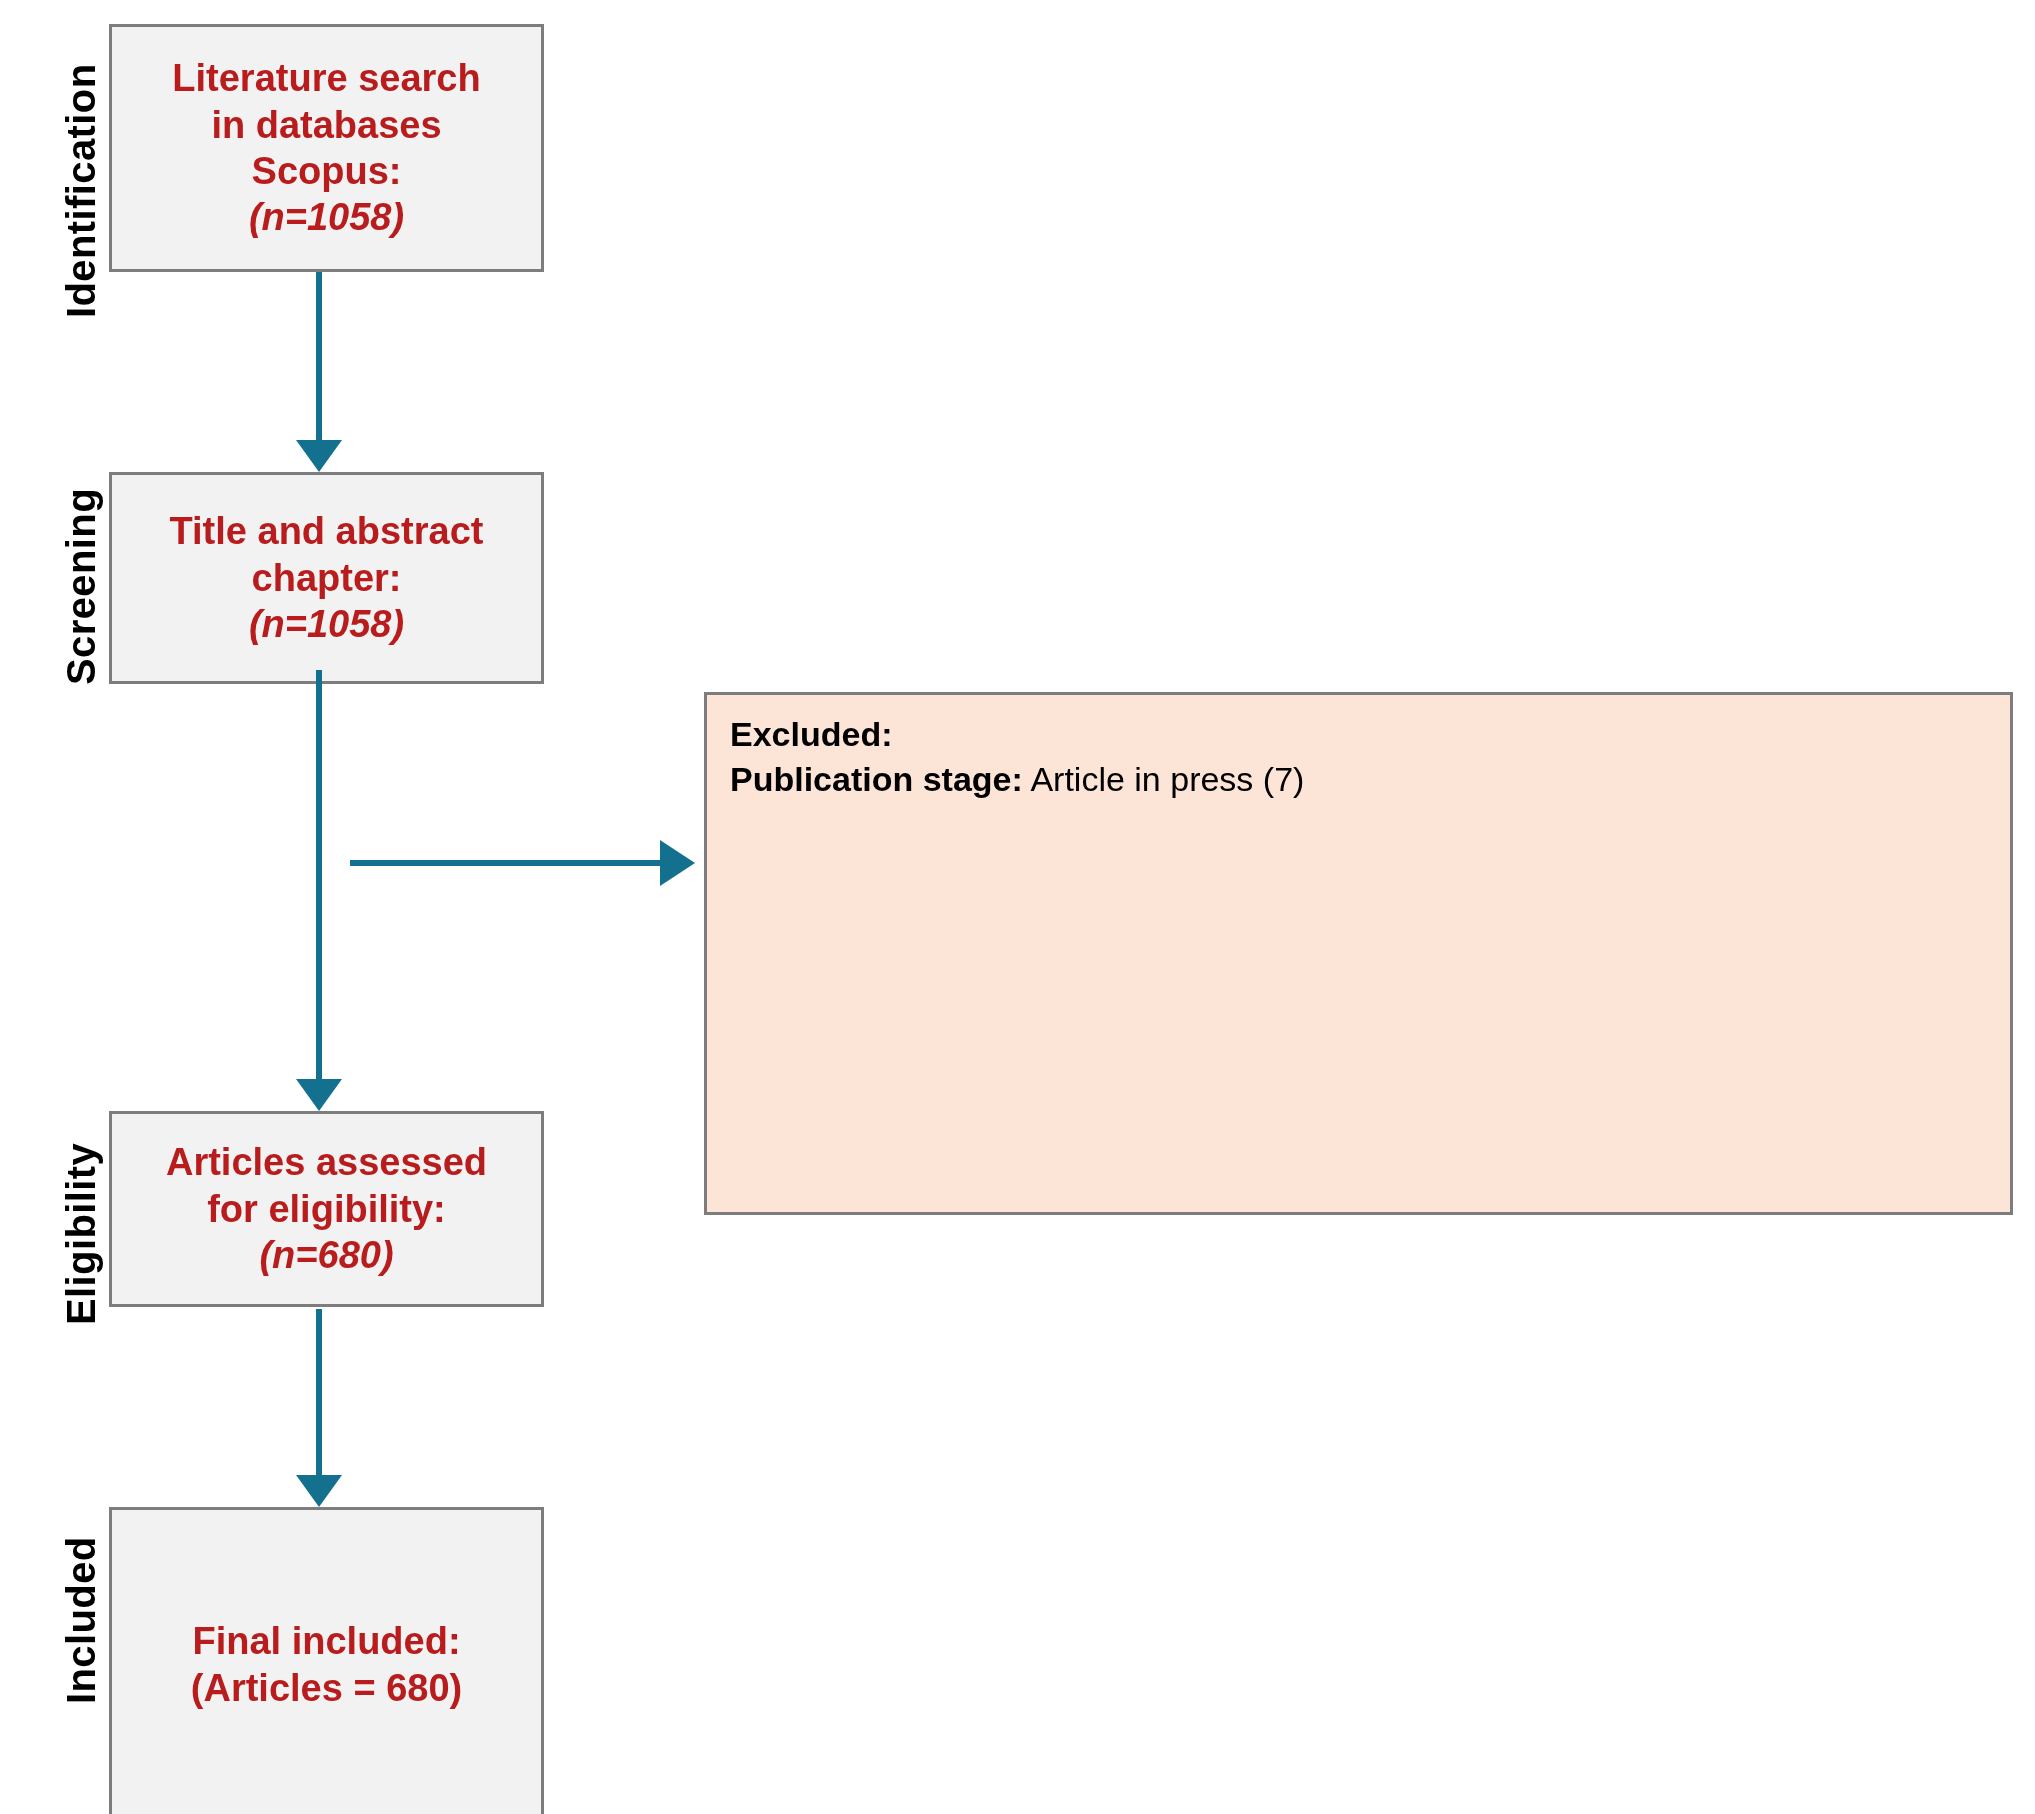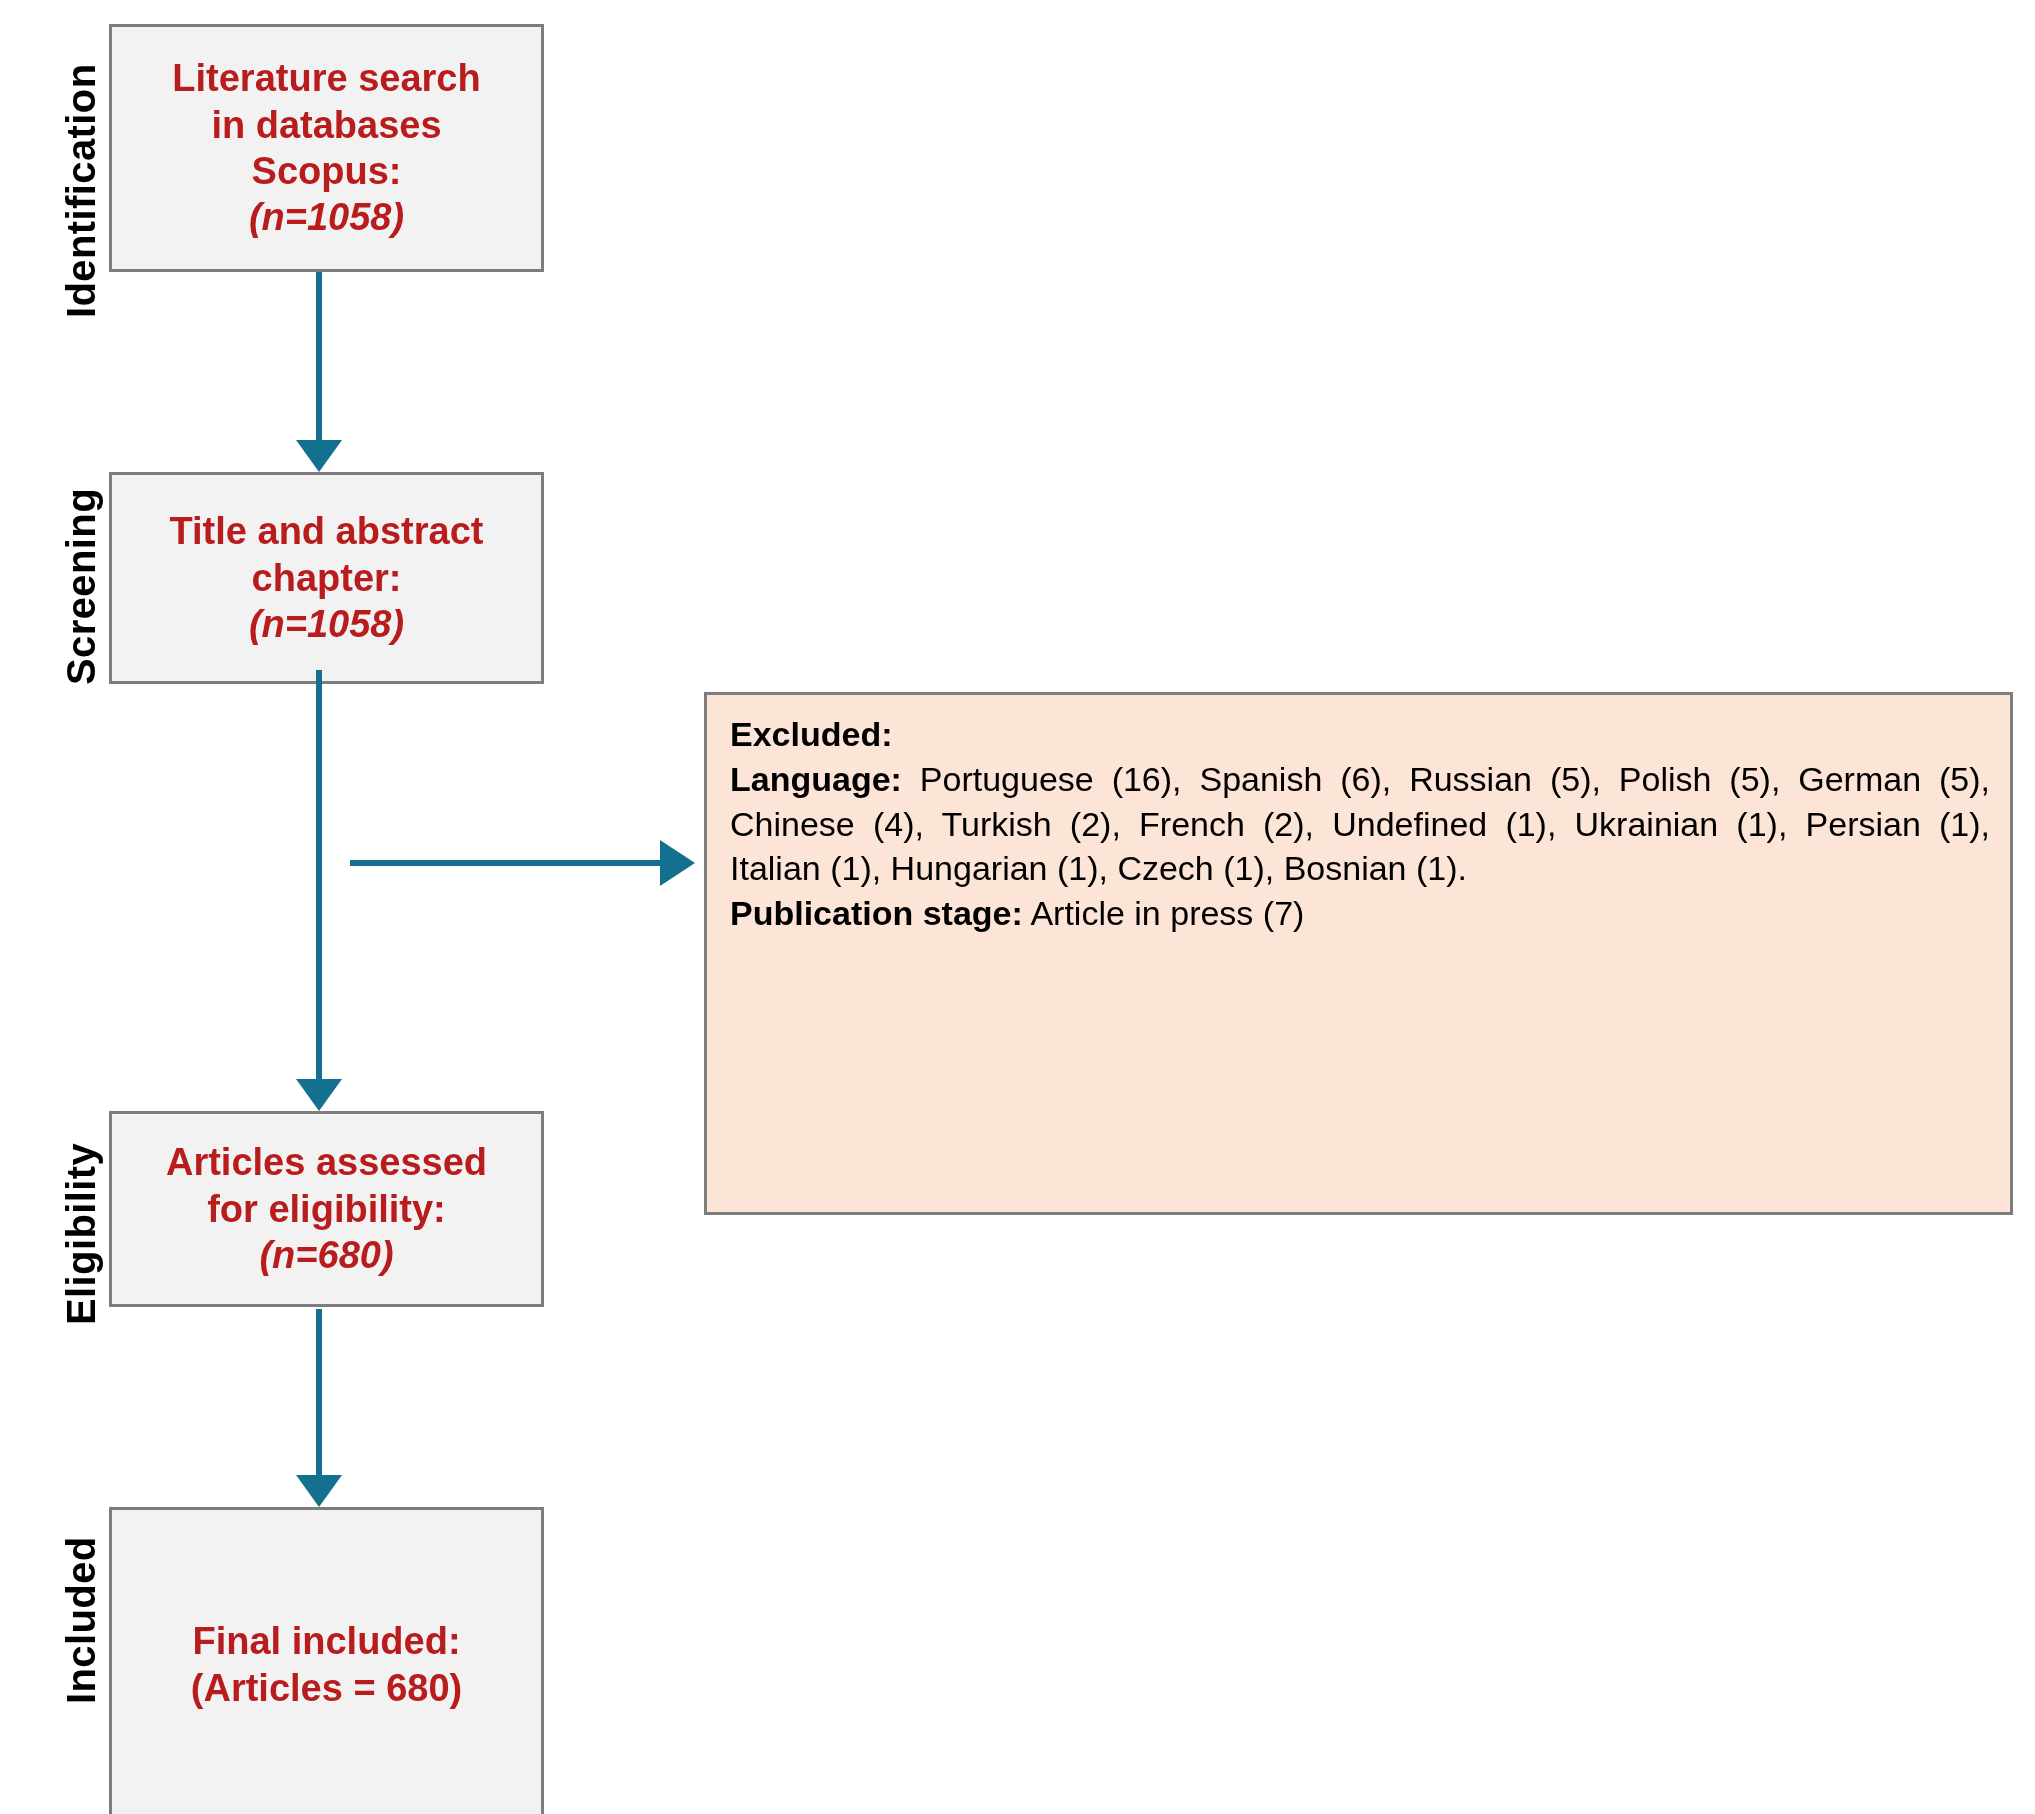--- a/index.html
+++ b/index.html
@@ -132,23 +132,20 @@
   <div class="h-line" style="left: 350px; top: 860px; width: 312px;"></div>
   <div class="arrow-right" style="left: 660px; top: 840px;"></div>
 
   <div class="excluded-box" style="left: 704px; top: 676px; width: 1309px; height: 523px; margin-top: 16px;">
 
     <p>
       <span class="hdr">Excluded:</span>
     </p>
 
 
-    <p>
-      <span class="hdr">Language:</span><span> Portuguese (16), Spanish (6), Russian (5), Polish (5), German (5), Chinese (4), Turkish (2), French (2), Undefined (1), Ukrainian (1), Persian (1), Italian (1), Hungarian (1), Czech (1), Bosnian (1).</span>
-    </p>
 
     <p>
       <span class="hdr">Publication stage:</span><span> Article in press (7)</span>
     </p>
 
   </div>
 
   <div class="flow-box" style="left: 109px; top: 1111px; width: 435px; height: 196px;">
     <span class="line">Articles assessed</span>
     <span class="line">for eligibility:</span>

